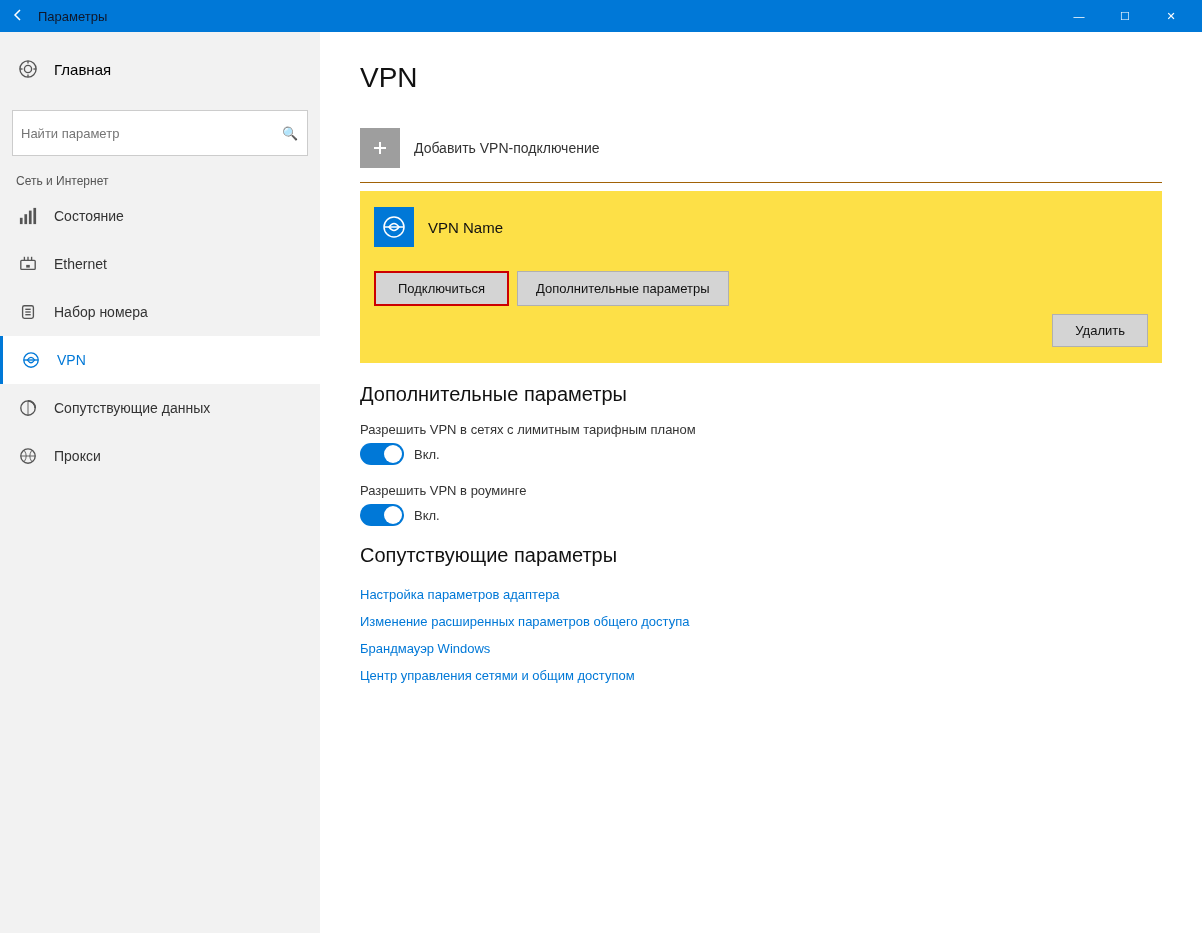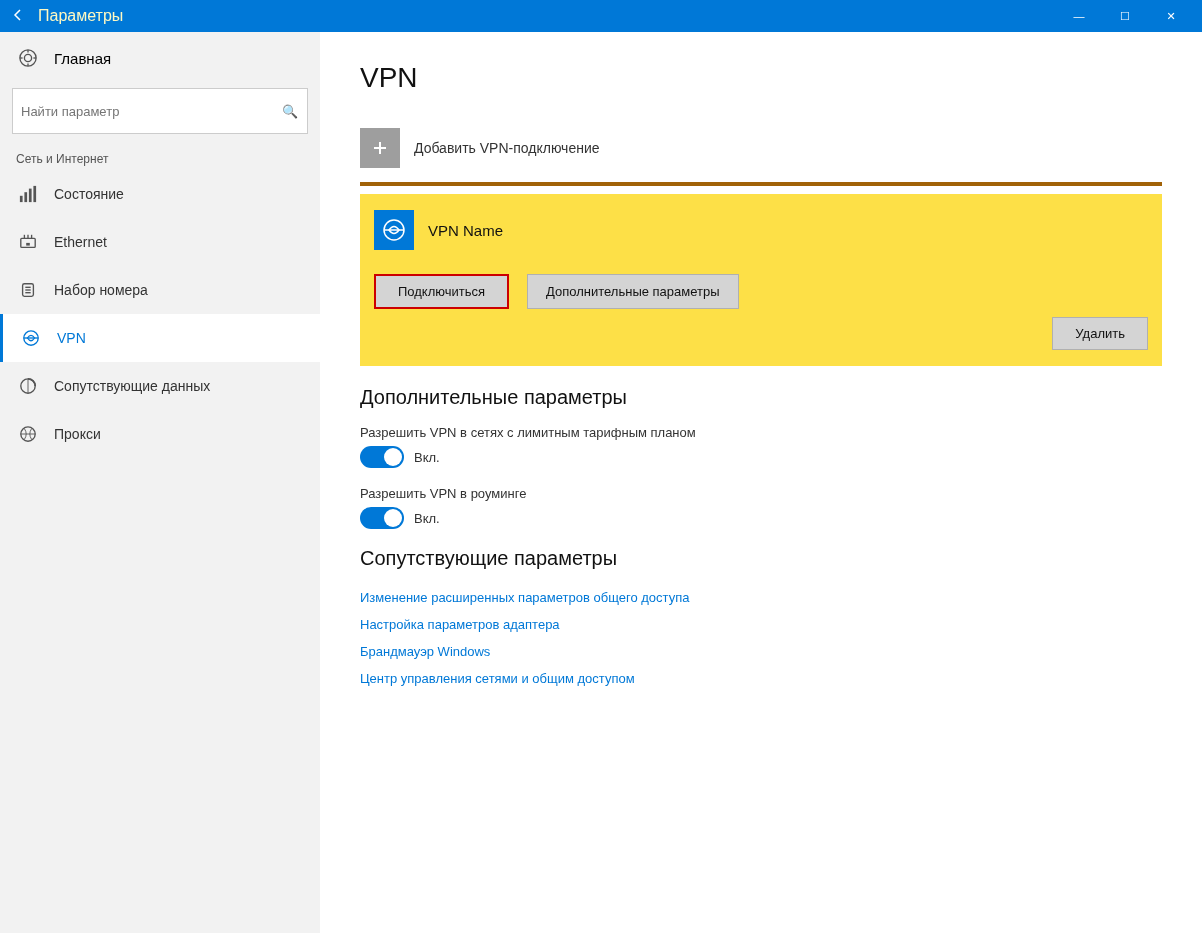--- a/index.html
+++ b/index.html
@@ -24,22 +24,22 @@
     }
     .titlebar-back {
       color: white;
       font-size: 14px;
       cursor: pointer;
       margin-right: 10px;
       width: 20px;
       text-align: center;
     }
     .titlebar-title {
-      color: #fef9c3;
-      font-size: 16px;
+      color: #0f172a;
+      font-size: 13px;
       flex: 1;
     }
     .titlebar-controls {
       display: flex;
       gap: 0;
     }
     .titlebar-btn {
       color: white;
       font-size: 11px;
       width: 46px;
@@ -63,21 +63,21 @@
       background: #f2f2f2;
       flex-shrink: 0;
       display: flex;
       flex-direction: column;
       overflow-y: auto;
     }
 
     .sidebar-home {
       display: flex;
       align-items: center;
-      padding: 14px 16px;
+      padding: 25px 16px;
       cursor: pointer;
     }
     .sidebar-home-icon {
       width: 24px;
       height: 24px;
       margin-right: 14px;
       display: flex;
       align-items: center;
       justify-content: center;
       color: #555;
@@ -158,21 +158,21 @@
       color: #111;
       margin-bottom: 20px;
     }
 
     
     .add-vpn-row {
       display: flex;
       align-items: center;
       padding: 14px 0;
       cursor: pointer;
-      border-bottom: 4px solid #a16207;
+      border-bottom: 1px solid #a16207;
       text-align: center;
     }
     .add-btn-icon {
       width: 40px;
       height: 40px;
       background: #9e9e9e;
       display: flex;
       align-items: center;
       justify-content: center;
       color: white;
@@ -212,21 +212,21 @@
       font-weight: 400;
     }
     .vpn-card-actions {
       padding: 8px 14px 16px 14px;
       display: flex;
       flex-direction: column;
       gap: 8px;
     }
     .vpn-buttons-row {
       display: flex;
-      gap: 18px;
+      gap: 8px;
     }
     .btn-connect {
       background: #d4d4d4;
       border: 2px solid #cc0000;
       padding: 8px 22px;
       font-size: 13px;
       cursor: pointer;
       color: #111;
       min-width: 120px;
     }
@@ -477,19 +477,19 @@
     <div class="toggle-row">
       <div class="toggle-label">Разрешить VPN в роуминге</div>
       <div class="toggle-control">
         <div class="toggle-switch"></div>
         <span class="toggle-value">Вкл.</span>
       </div>
     </div>
 
     <h2 class="related-heading">Сопутствующие параметры</h2>
 
+    <a class="related-link">Настройка параметров адаптера</a>
     <a class="related-link">Изменение расширенных параметров общего доступа</a>
-    <a class="related-link">Настройка параметров адаптера</a>
     <a class="related-link">Брандмауэр Windows</a>
     <a class="related-link">Центр управления сетями и общим доступом</a>
 
   </div>
 </div>
 
 </body></html>

